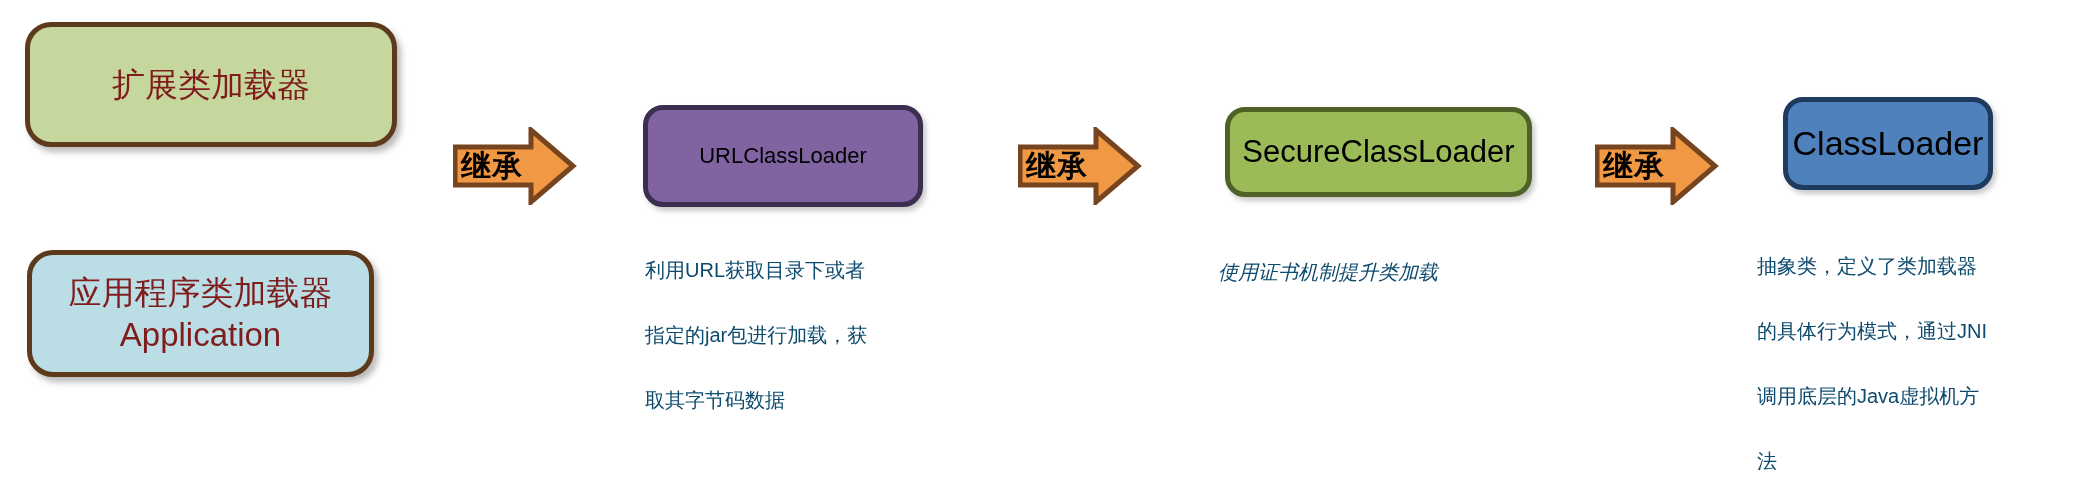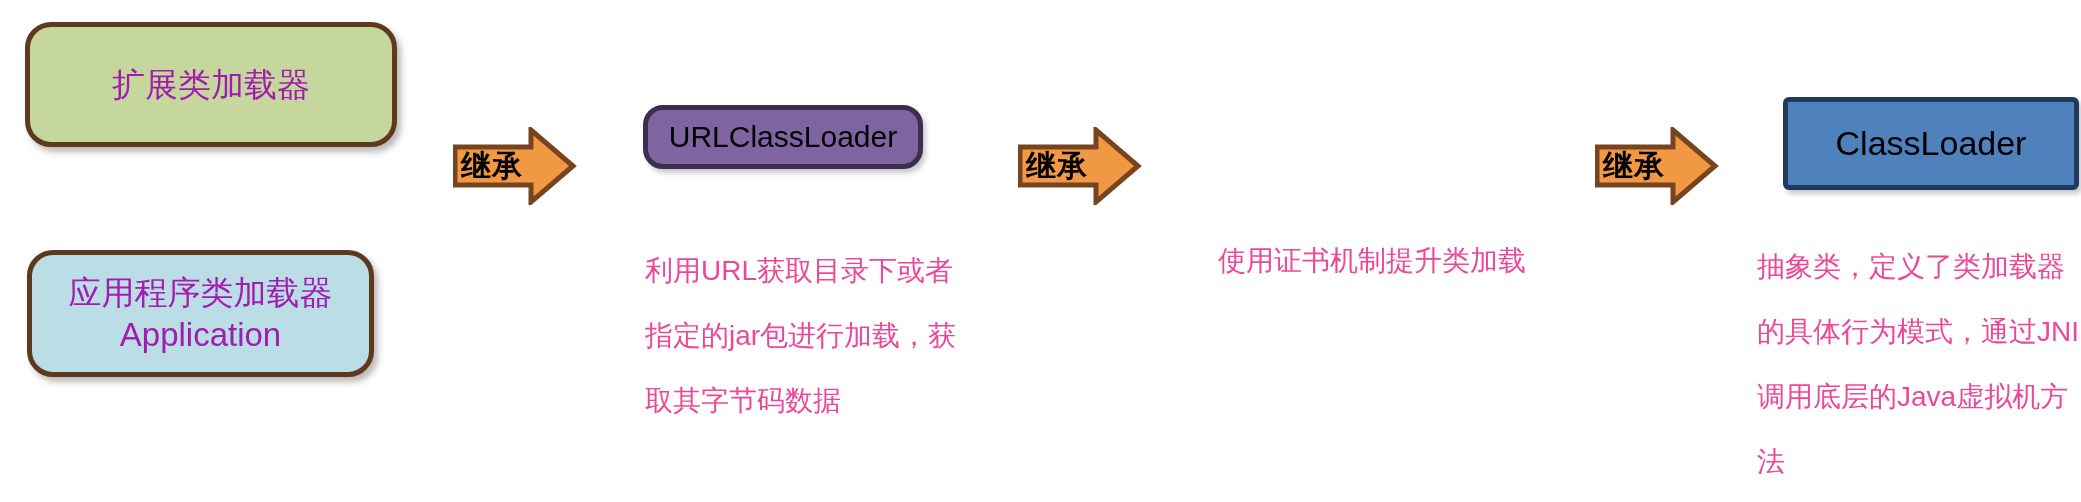--- a/index.html
+++ b/index.html
@@ -18,40 +18,40 @@
     position: absolute;
     border: 5px solid #f97316;
     border-radius: 26px;
     display: flex;
     flex-direction: column;
     align-items: center;
     justify-content: center;
     text-align: right;
     font-size: 33px;
     line-height: 42px;
-    color: #a21caf;
+    color: #7f1d1d;
     box-shadow: 4px 5px 6px rgba(130,130,130,0.55);
   }
   #box-extension   { left: 25px;  top: 22px;  width: 372px; height: 125px; }
   #box-application { left: 27px;  top: 250px; width: 347px; height: 127px; }
 
   
   .cbox {
     position: absolute;
     border: 5px solid;
     border-radius: 20px;
     display: flex;
     align-items: center;
     justify-content: center;
     color: #000;
     box-shadow: 3px 4px 5px rgba(150,150,150,0.5);
   }
-  #box-url    { left: 643px;  top: 105px; width: 280px; height: 64px; font-size: 30px; text-align: center; }
+  #box-url    { left: 643px;  top: 105px; width: 280px; height: 102px; font-size: 22px; text-align: center; }
   #box-secure { left: 1225px; top: 107px; width: 307px; height: 90px; font-size: 31px; }
-  #box-cl     { left: 1783px; top: 97px;  width: 296px; height: 93px; font-size: 34px; border-radius: 6px; }
+  #box-cl     { left: 1783px; top: 97px;  width: 210px; height: 93px; font-size: 34px; }
 
   
   .arrow { position: absolute; width: 124px; height: 78px; }
   #arrow-1 { left: 453px;  top: 127px; }
   #arrow-2 { left: 1018px; top: 127px; }
   #arrow-3 { left: 1595px; top: 127px; }
   .arrow svg { display: block; width: 124px; height: 78px; }
   .arrow-label {
     position: absolute;
     left: 4px; top: 50%;
@@ -60,27 +60,27 @@
     text-align: center;
     font-size: 30px;
     font-weight: bold;
     color: #000;
     letter-spacing: 1px;
   }
 
   
   .desc {
     position: absolute;
-    font-size: 28px;
+    font-size: 20px;
     line-height: 65px;
-    color: #ec4899;
+    color: #0c4a6e;
     white-space: nowrap;
   }
   #desc-url    { left: 645px;  top: 238px; }
-  #desc-secure { left: 1218px; top: 228px; }
+  #desc-secure { left: 1218px; top: 240px; font-style: italic; }
   #desc-cl     { left: 1757px; top: 234px; }
 </style>
 </head>
 <body>
 
 <div id="canvas">
 
   <div class="lbox" id="box-extension" style="background-color: rgb(198, 215, 158); border-color: rgb(94, 58, 28);">
     <div>扩展类加载器</div>
   </div>
@@ -101,20 +101,23 @@
     <span>URLClassLoader</span>
   </div>
 
   <div class="arrow" id="arrow-2">
     <svg viewBox="0 0 124 78">
       <polygon points="2,20 78,20 78,3 120,39 78,75 78,58 2,58" stroke-width="5" fill="#f09843" stroke="#76451f"></polygon>
     </svg>
     <span class="arrow-label">继承</span>
   </div>
 
+  <div class="cbox" id="box-secure" style="background-color: rgb(155, 187, 89); border-color: rgb(78, 98, 39);">
+    <span>SecureClassLoader</span>
+  </div>
 
   <div class="arrow" id="arrow-3">
     <svg viewBox="0 0 124 78">
       <polygon points="2,20 78,20 78,3 120,39 78,75 78,58 2,58" stroke-width="5" fill="#f09843" stroke="#76451f"></polygon>
     </svg>
     <span class="arrow-label">继承</span>
   </div>
 
   <div class="cbox" id="box-cl" style="background-color: rgb(79, 129, 189); border-color: rgb(31, 58, 95);">
     <span>ClassLoader</span>

